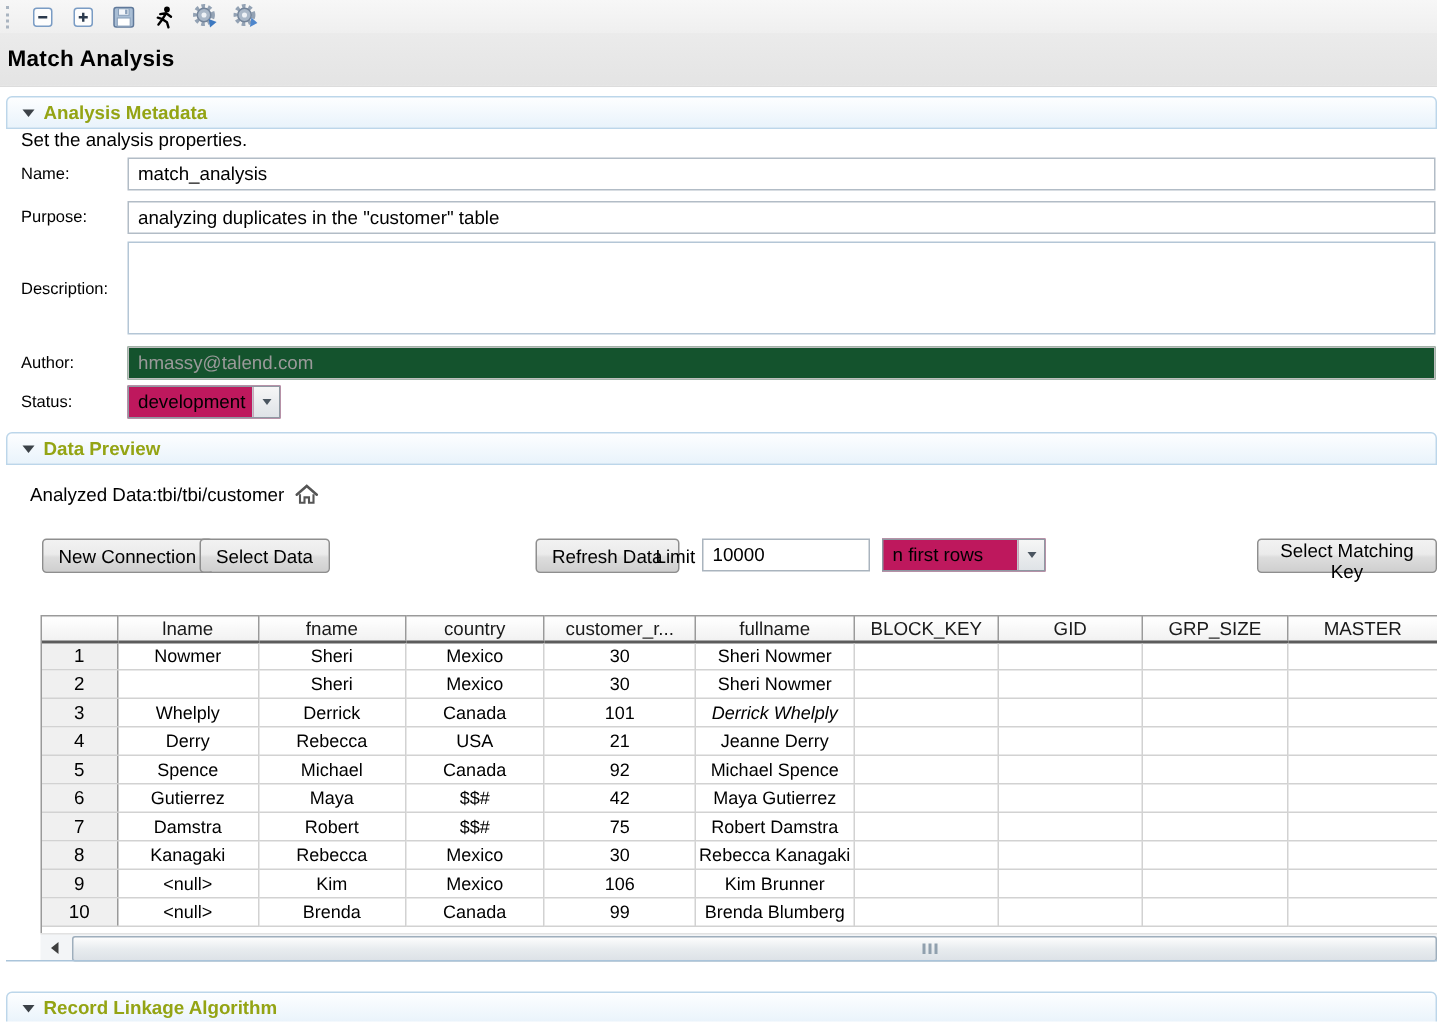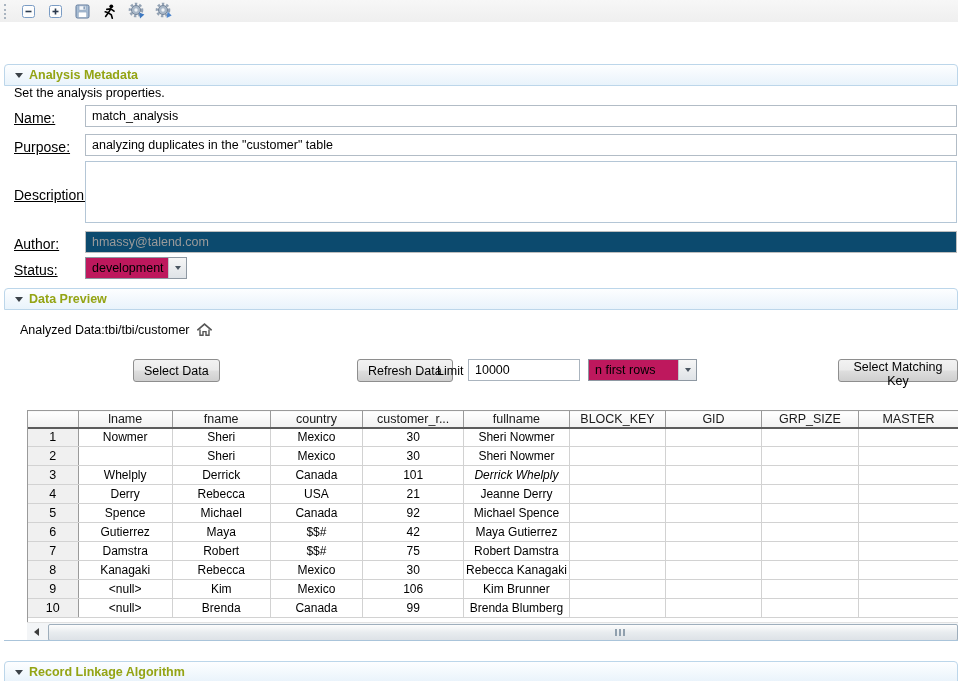--- a/index.html
+++ b/index.html
@@ -26,25 +26,25 @@
                border:1px solid #bcd6ea;border-radius:4px 4px 0 0;
                background:linear-gradient(#fdfeff,#e9f3fb);
                display:flex;align-items:center;gap:6px;padding-left:10px;cursor:pointer;}
   .tri{width:0;height:0;border-left:4px solid transparent;border-right:4px solid transparent;
        border-top:5px solid #3c4248;}
   .section-title{color:#94a414;font-weight:bold;font-size:12.5px;}
 
   .subtitle{position:absolute;left:14px;top:86px;font-size:12.5px;}
 
   
-  .flabel{position:absolute;left:14px;font-size:14px;text-decoration:underline;}
+  .flabel{position:absolute;left:14px;font-size:11px;}
   .finput{position:absolute;left:85px;right:1px;height:22px;border:1px solid #b2bcc6;
           font-family:"Liberation Sans",sans-serif;font-size:12.5px;padding:0 6px;box-sizing:border-box;background:#fff;}
   textarea.finput{height:62px;resize:none;border-color:#b4c6d6;}
-  .finput.readonly{background:#0c4a6e;color:#9a9a9a;border-color:#bebebe;}
+  .finput.readonly{background:#14532d;color:#9a9a9a;border-color:#bebebe;}
   .combo{position:absolute;left:85px;height:22px;border:1px solid #8e98a2;background:#be185d;
          box-sizing:border-box;display:flex;align-items:center;cursor:pointer;}
   .combo .combo-text{flex:1;font-size:12.5px;padding-left:6px;white-space:nowrap;overflow:hidden;}
   .combo .combo-arrow{width:17px;align-self:stretch;border-left:1px solid #c0c6cc;
          background:linear-gradient(#f6f6f6,#dfe3e7);display:flex;align-items:center;justify-content:center;}
   .combo .combo-arrow .arr{width:0;height:0;border-left:3.5px solid transparent;border-right:3.5px solid transparent;border-top:4px solid #4a5560;}
 
   
   .analyzed{position:absolute;left:20px;top:322px;font-size:12.5px;display:flex;align-items:center;gap:6px;}
   .btnrow{position:absolute;left:0;top:357px;right:0;height:30px;}
@@ -124,20 +124,23 @@
     <div class="tb-icon">
       <svg width="19" height="18" viewBox="0 0 19 18">
           <circle cx="9" cy="8" r="6" fill="none" stroke="#93a2b4" stroke-width="2.6" stroke-dasharray="2.4 2"></circle>
           <circle cx="9" cy="8" r="4.5" fill="#aab8c8" stroke="#73849a"></circle>
           <circle cx="9" cy="8" r="1.7" fill="#eef2f6"></circle>
           <path d="M12.6 16 L17.6 13.4 L13.6 9.6 Z" fill="#4e86cc"></path>
         </svg>
     </div>
   </div>
 
+  <div class="titlebar">
+    <div class="title">Match Analysis</div>
+  </div>
 
   <div class="section-bar" style="top:64px;">
     <span class="tri"></span>
     <span class="section-title">Analysis Metadata</span>
   </div>
   <div class="subtitle">Set the analysis properties.</div>
 
   <div class="flabel" style="top:110px;">Name:</div>
   <input class="finput" style="top: 105px;" value="match_analysis">
 
@@ -167,20 +170,21 @@
     <span>Analyzed Data:tbi/tbi/customer</span>
     <span style="display:inline-flex;cursor:pointer;">
       <svg width="17" height="16" viewBox="0 0 17 16">
           <path d="M1.8 7.8 L8.5 2 L15.2 7.8" stroke="#555" fill="none" stroke-width="1.7" stroke-linecap="round"></path>
           <path d="M4 7.5 V13.2 H7 V9.6 H10 V13.2 H13 V7.5" stroke="#555" fill="none" stroke-width="1.4"></path>
         </svg>
     </span>
   </div>
 
   <div class="btnrow">
+    <button class="w7btn" style="left:28px;">New Connection</button>
     <button class="w7btn" style="left:133px;">Select Data</button>
     <button class="w7btn" style="left:357px;">Refresh Data</button>
     <span class="limit-label">Limit</span>
     <input class="limit-input" value="10000" style="">
     <div class="combo rows-combo">
       <span class="combo-text">n first rows</span>
       <span class="combo-arrow">
           <span class="arr"></span>
         </span>
     </div>

